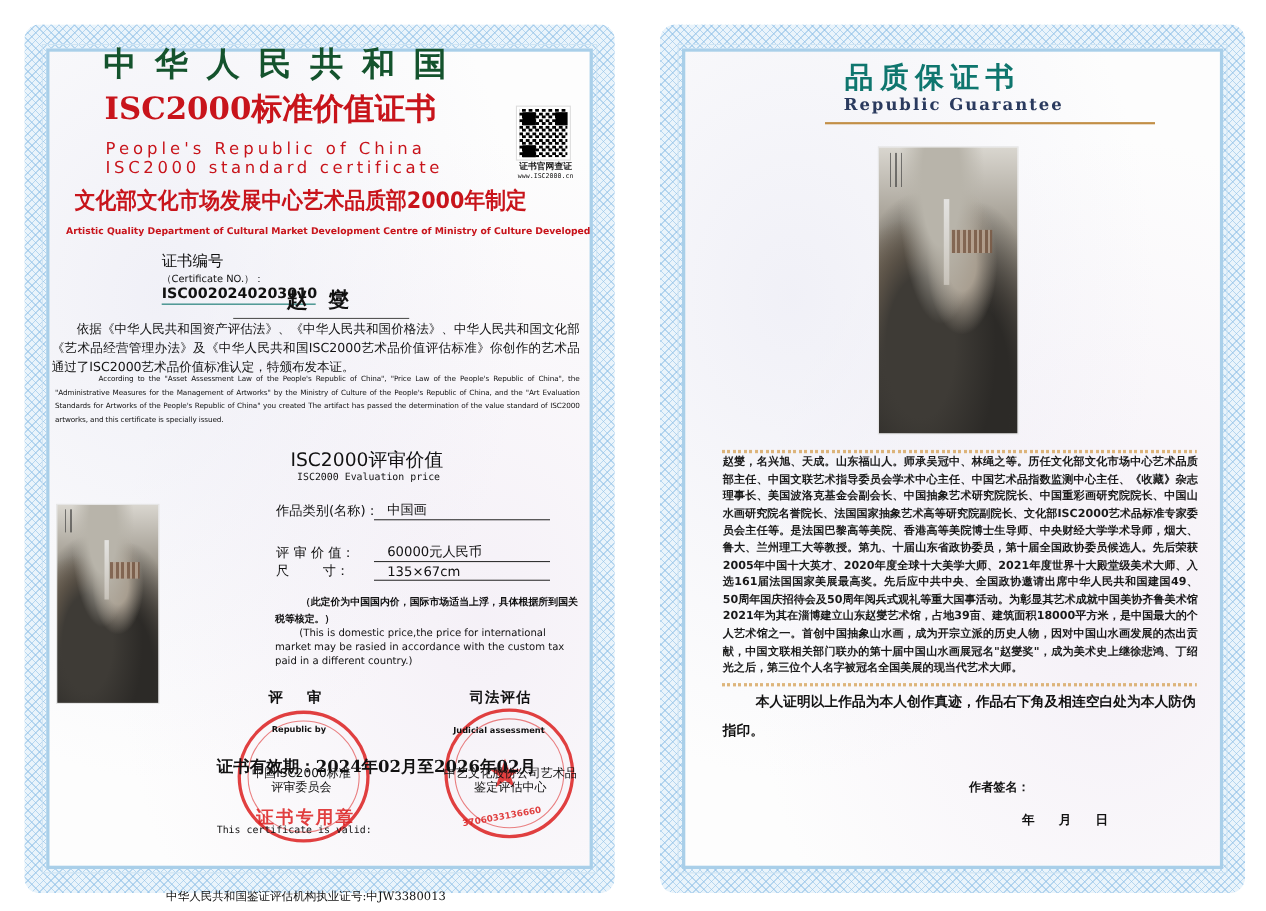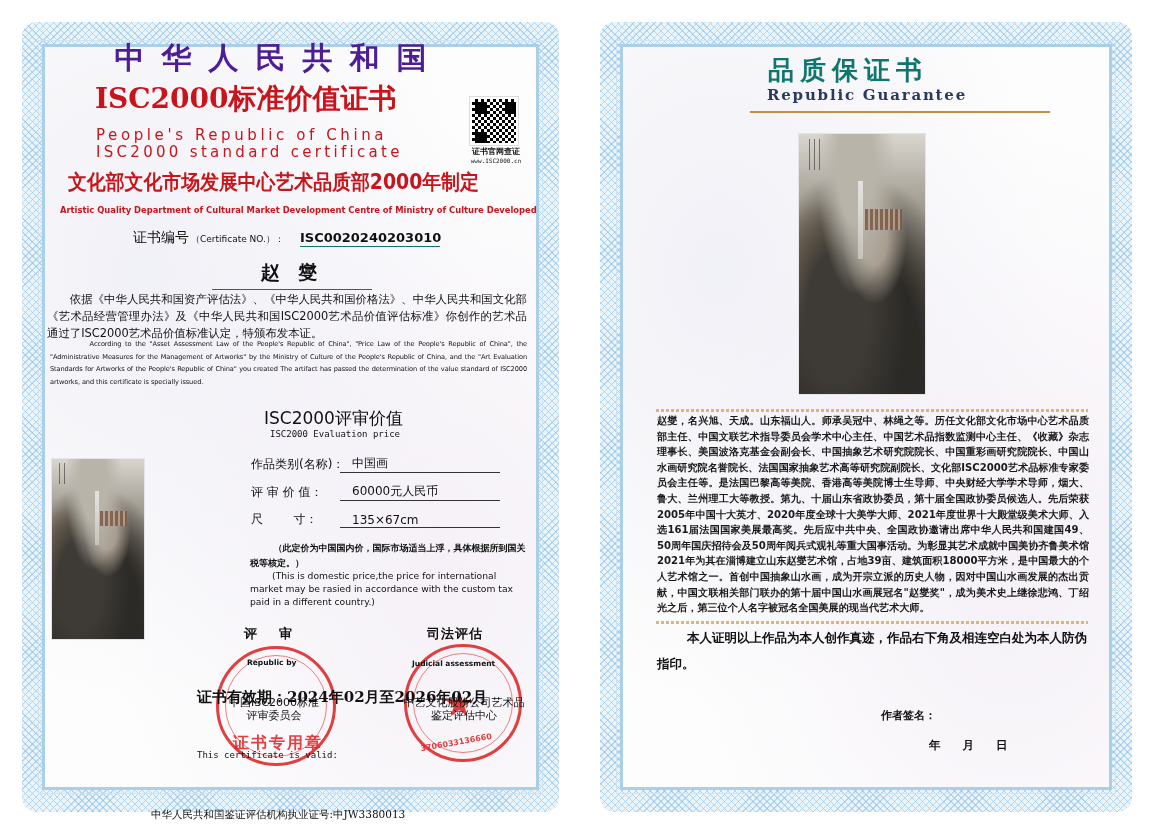--- a/index.html
+++ b/index.html
@@ -27,21 +27,21 @@
       #fdfdfd;
     border: 3px solid #a9cfe9;
     outline: 1px solid #cfe4f3;
     outline-offset: 3px;
   }
 
   
   .l-title-cn {
     position: absolute; left: 94px; top: 38px; width: 370px;
     font-family: "DejaVu Sans", sans-serif; font-weight: bold;
-    font-size: 30px; letter-spacing: 17px; color: #4c1d95; white-space: nowrap; text-align: center;
+    font-size: 30px; letter-spacing: 17px; color: #14532d; white-space: nowrap;
   }
   .l-title-isc {
     position: absolute; left: 95px; top: 80px;
     font-family: "DejaVu Serif", serif; font-weight: bold; font-size: 28px; color: #c8141b; white-space: nowrap;
   }
   .l-en1, .l-en2 {
     position: absolute; left: 96px; font-family: "DejaVu Sans", sans-serif;
     color: #c8141b; font-size: 15px; letter-spacing: 3.6px; white-space: nowrap;
   }
   .l-en1 { top: 126px; }
@@ -59,34 +59,34 @@
     border: 2px solid #fff; outline: 1px solid #ddd;
   }
   .qr-caption { position: absolute; left: 470px; top: 146px; width: 52px; text-align: center; font-size: 8px; font-weight: bold; }
   .qr-url { position: absolute; left: 465px; top: 157px; width: 62px; text-align: center; font-size: 6px; font-family: "DejaVu Sans Mono", monospace; }
   .l-dept-cn {
     position: absolute; left: 68px; top: 168px;
     font-family: "DejaVu Sans", sans-serif; font-weight: bold; font-size: 20.5px; color: #c8141b; white-space: nowrap; transform: scaleX(0.92); transform-origin: left;
   }
   .l-dept-en { position: absolute; left: 60px; top: 205px; font-size: 8.4px; font-weight: bold; color: #c8141b; white-space: nowrap; }
 
-  .cert-no { position: absolute; left: 133px; top: 229px; font-size: 14px; white-space: nowrap; display: flex; align-items: baseline; }
+  .cert-no { position: absolute; left: 133px; top: 229px; font-size: 14px; white-space: nowrap; display: flex; align-items: baseline; flex-direction: column; }
   .cert-no .lbl-en { font-size: 9px; margin: 0 2px; }
   .cert-no .val { margin-left: 14px; width: 140px; border-bottom: 1px solid #0f766e; text-align: center; font-weight: bold; font-size: 13px; padding-bottom: 1px; }
   .name { position: absolute; left: 212px; top: 260px; width: 160px; text-align: center; font-size: 19px; font-weight: bold; letter-spacing: 6px; border-bottom: 1px solid #555; padding-bottom: 3px; }
 
   .para-cn { position: absolute; left: 47px; top: 291px; width: 480px; font-size: 11.4px; line-height: 17px; text-indent: 2em; text-align: justify; }
   .para-en { position: absolute; left: 50px; top: 338px; width: 477px; font-size: 6.6px; line-height: 12.5px; text-indent: 6em; text-align: justify; letter-spacing: -0.1px; }
 
   .eval-title { position: absolute; left: 264px; top: 407px; font-size: 17px; font-weight: 500; white-space: nowrap; }
   .eval-sub { position: absolute; left: 270px; top: 429px; font-family: "DejaVu Sans Mono", monospace; font-size: 9px; white-space: nowrap; }
   .field { position: absolute; left: 251px; font-size: 12px; display: flex; align-items: flex-end; white-space: nowrap; }
   .field .k { width: 89px; }
   .field .v { width: 160px; border-bottom: 1px solid #333; padding-left: 12px; }
-  .f1 { top: 455px; } .f2 { top: 483px; } .f3 { top: 511px; }
+  .f1 { top: 455px; } .f2 { top: 493px; } .f3 { top: 511px; }
 
   .note-cn { position: absolute; left: 250px; top: 541px; width: 278px; font-size: 9px; font-weight: bold; line-height: 15px; text-indent: 2.6em; }
   .note-en { position: absolute; left: 250px; top: 569px; width: 280px; font-size: 9.2px; line-height: 13px; text-indent: 2.4em; }
 
   .painting {
     position: absolute; overflow: hidden; border: 1px solid #e5e5e5;
     background:
       radial-gradient(ellipse at 45% 12%, #b8b4aa 0 18%, transparent 40%),
       radial-gradient(ellipse at 60% 40%, #a89e90 0 12%, transparent 30%),
       radial-gradient(ellipse at 30% 70%, #3e3b36 0 25%, transparent 55%),

